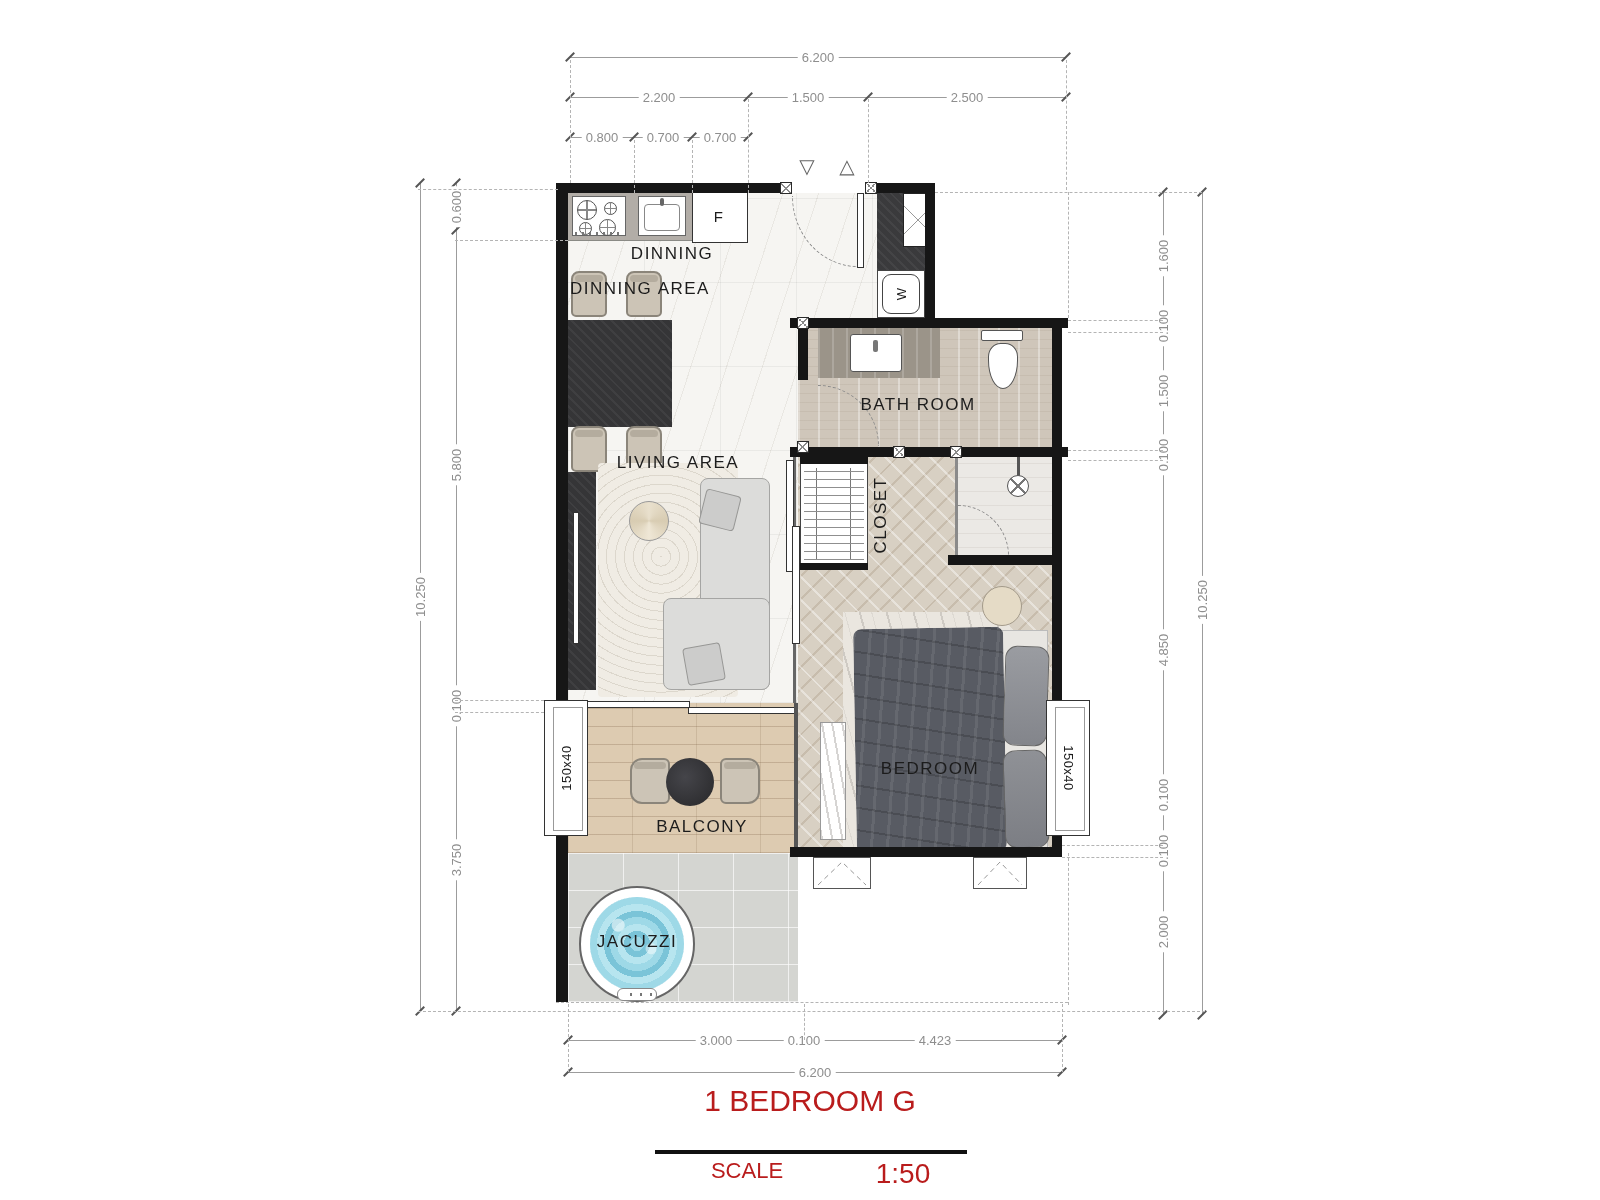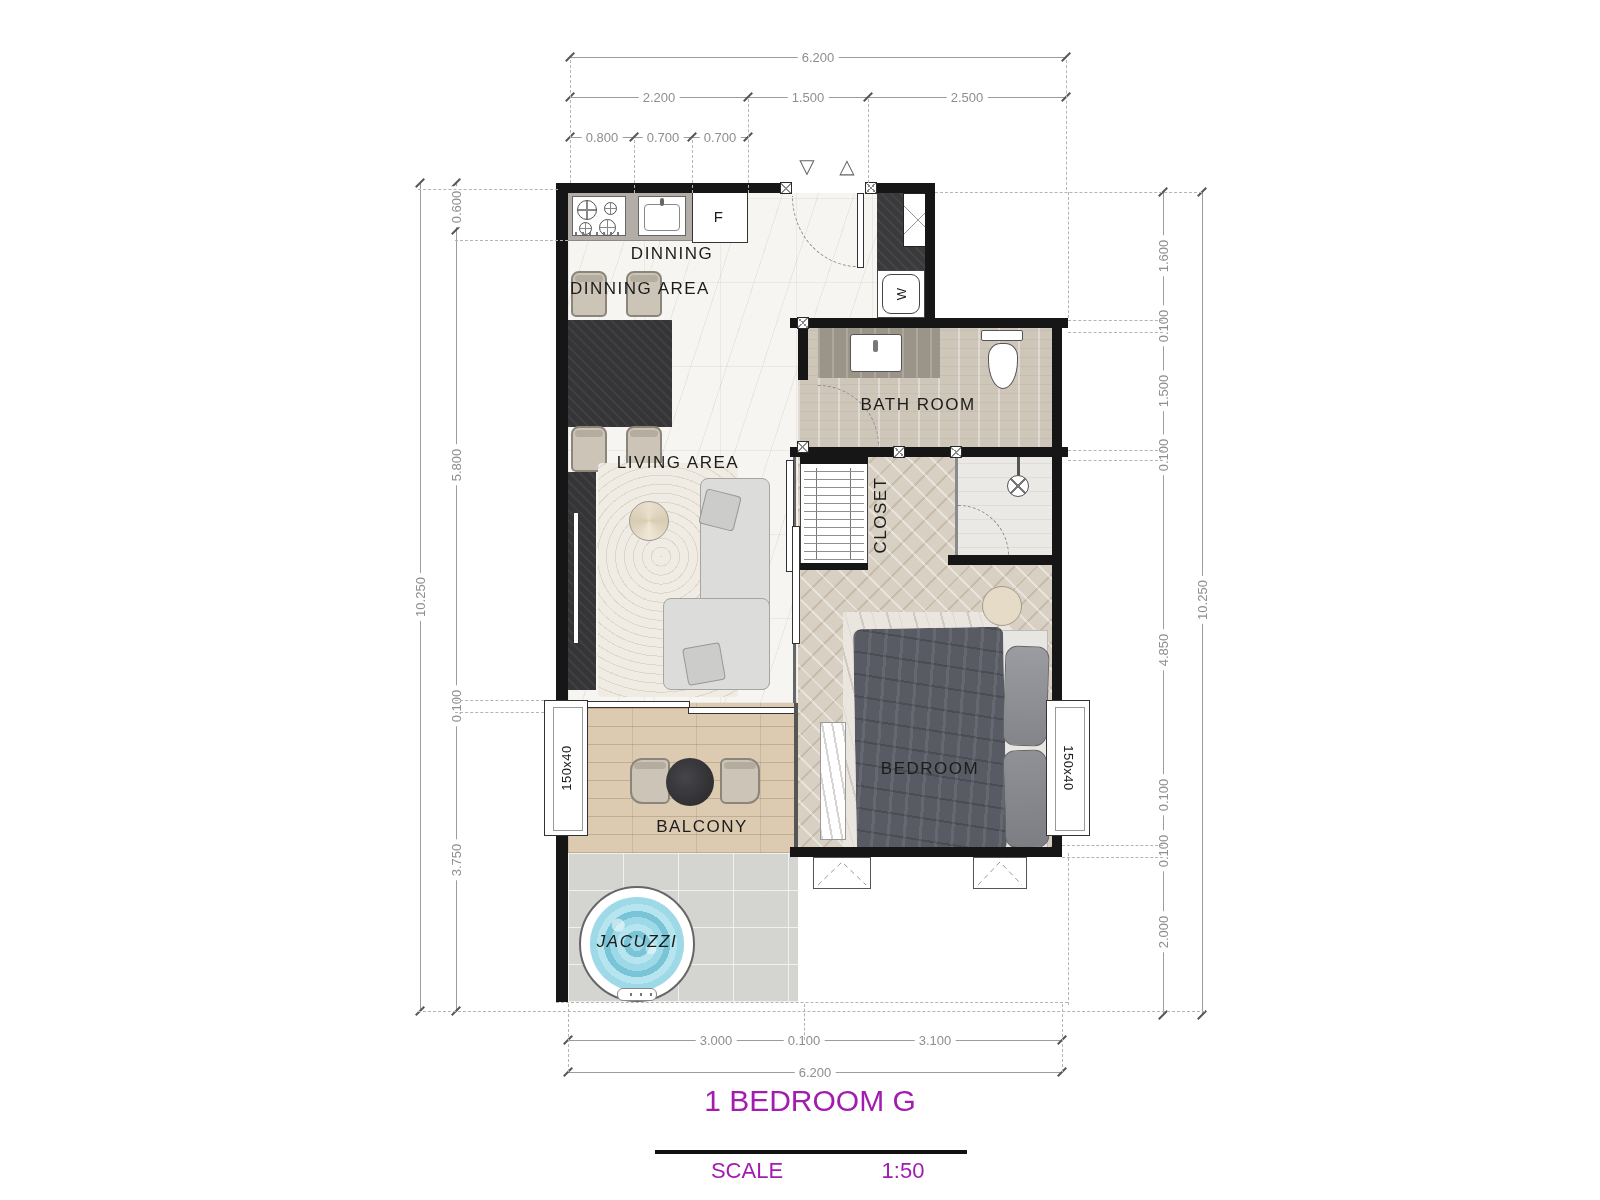--- a/index.html
+++ b/index.html
@@ -50,21 +50,21 @@
      repeating-linear-gradient(45deg,rgba(255,255,255,.05) 0 2px,transparent 2px 7px);}
   .chair{position:absolute;background:#ccc4b6;border:2px solid #8b857a;border-radius:8px 8px 5px 5px;
          box-sizing:border-box;}
   .chair:after{content:"";position:absolute;left:2px;right:2px;top:2px;height:7px;background:#b4ac9e;border-radius:4px;}
   .sofa{position:absolute;background:#dcdcda;border:1px solid #a5a5a3;box-sizing:border-box;}
   .pillow{position:absolute;background:#cccccb;border:1px solid #979795;box-sizing:border-box;border-radius:4px;}
   .burner{position:absolute;border:1.5px solid #555;border-radius:50%;box-sizing:border-box;background-image:
      linear-gradient(0deg,transparent 46%,#888 46%,#888 54%,transparent 54%),
      linear-gradient(90deg,transparent 46%,#888 46%,#888 54%,transparent 54%);}
   .header-title{position:absolute;font-size:42px;color:#111;letter-spacing:1px;white-space:nowrap;}
-  .tb{position:absolute;transform:translateX(-50%);color:#a21caf;white-space:nowrap;}
+  .tb{position:absolute;transform:translateX(-50%);color:#b91c1c;white-space:nowrap;}
 </style>
 </head>
 <body>
 
 <div id="canvas">
 
 
   <div class="abs marble" style="left:568px;top:193px;width:309px;height:510px;"></div>
   <div class="abs bathfloor" style="left:798px;top:318px;width:264px;height:139px;"></div>
   <div class="abs herring" style="left:798px;top:457px;width:254px;height:390px;"></div>
@@ -152,21 +152,21 @@
   <div class="rl" style="left:930px;top:768px;">BEDROOM</div>
 
   <div class="chair" style="left:630px;top:758px;width:40px;height:46px;border-radius:12px 6px 6px 12px;"></div>
   <div class="chair" style="left:720px;top:758px;width:40px;height:46px;border-radius:6px 12px 12px 6px;"></div>
   <div class="abs" style="left:666px;top:758px;width:48px;height:48px;border-radius:50%;background:radial-gradient(circle at 40% 40%,#45454a,#272729);"></div>
   <div class="rl" style="left:702px;top:826px;">BALCONY</div>
 
   <div class="abs" style="left:579px;top:886px;width:116px;height:116px;border-radius:50%;background:#fff;border:2px solid #666;box-sizing:border-box;"></div>
   <div class="abs" style="left:590px;top:897px;width:94px;height:94px;border-radius:50%;background-image:radial-gradient(circle at 30% 30%,rgba(255,255,255,.55) 0 6px,transparent 7px),radial-gradient(circle at 65% 55%,rgba(255,255,255,.45) 0 5px,transparent 6px),repeating-radial-gradient(circle at 50% 50%,#9ed9e7 0 7px,#7ac4d8 7px 13px,#b7e5ef 13px 20px);"></div>
   <div class="abs" style="left:617px;top:988px;width:40px;height:13px;background:#fff;border:1px solid #888;border-radius:6px;box-sizing:border-box;background-image:repeating-linear-gradient(90deg,transparent 0 8px,#777 8px 10px);background-size:34px 3px;background-position:4px 4px;background-repeat:no-repeat;"></div>
-  <div class="rl" style="left:637px;top:941px;font-style:italic;">JACUZZI</div>
+  <div class="rl" style="left:637px;top:941px;">JACUZZI</div>
   <div class="dv" style="left:1068px;top:853px;height:152px;"></div>
   <div class="dh" style="left:556px;top:1002px;width:512px;"></div>
 
   <div class="w" style="left:556px;top:183px;width:236px;height:10px;"></div>
   <div class="w" style="left:867px;top:183px;width:68px;height:10px;"></div>
   <div class="w" style="left:556px;top:193px;width:12px;height:509px;"></div>
   <div class="w" style="left:556px;top:834px;width:12px;height:168px;"></div>
   <div class="w" style="left:925px;top:183px;width:10px;height:135px;"></div>
   <div class="w" style="left:790px;top:318px;width:278px;height:10px;"></div>
   <div class="w" style="left:798px;top:318px;width:10px;height:62px;"></div>
@@ -224,21 +224,21 @@
   <div class="dl" style="left:568px;top:1040px;width:494px;height:1px;"></div>
   <div class="dl" style="left:568px;top:1072px;width:494px;height:1px;"></div>
   <div class="tk" style="left:568px;top:1040px;"></div>
     <div class="tk" style="left:800px;top:1040px;"></div>
     <div class="tk" style="left:808px;top:1040px;"></div>
     <div class="tk" style="left:1062px;top:1040px;"></div>
   <div class="tk" style="left:568px;top:1072px;"></div>
     <div class="tk" style="left:1062px;top:1072px;"></div>
   <div class="dim" style="left:716px;top:1040px;">3.000</div>
   <div class="dim" style="left:804px;top:1040px;">0.100</div>
-  <div class="dim" style="left:935px;top:1040px;">3.100</div>
+  <div class="dim" style="left:935px;top:1040px;">4.423</div>
   <div class="dim" style="left:815px;top:1072px;">6.200</div>
 
   <div class="dl" style="left:456px;top:183px;width:1px;height:828px;"></div>
   <div class="dl" style="left:420px;top:183px;width:1px;height:828px;"></div>
   <div class="tk" style="left:456px;top:183px;"></div>
     <div class="tk" style="left:456px;top:230px;"></div>
     <div class="tk" style="left:456px;top:700px;"></div>
     <div class="tk" style="left:456px;top:712px;"></div>
     <div class="tk" style="left:456px;top:1011px;"></div>
   <div class="tk" style="left:420px;top:183px;"></div>
@@ -292,15 +292,15 @@
   <div class="dh" style="left:1068px;top:320px;width:95px;"></div>
   <div class="dh" style="left:1068px;top:332px;width:95px;"></div>
   <div class="dh" style="left:1068px;top:450px;width:95px;"></div>
   <div class="dh" style="left:1068px;top:460px;width:95px;"></div>
   <div class="dh" style="left:1062px;top:845px;width:101px;"></div>
   <div class="dh" style="left:1062px;top:857px;width:101px;"></div>
 
   <div class="tb" style="left:810px;top:1084px;font-size:30px;">1 BEDROOM G</div>
   <div class="abs" style="left:655px;top:1150px;width:312px;height:4px;background:#111;"></div>
   <div class="tb" style="left:747px;top:1158px;font-size:22px;">SCALE</div>
-  <div class="tb" style="left:903px;top:1158px;font-size:22px;">1:50</div>
+  <div class="tb" style="left:903px;top:1158px;font-size:28px;">1:50</div>
 
 </div>
 
 </body></html>

